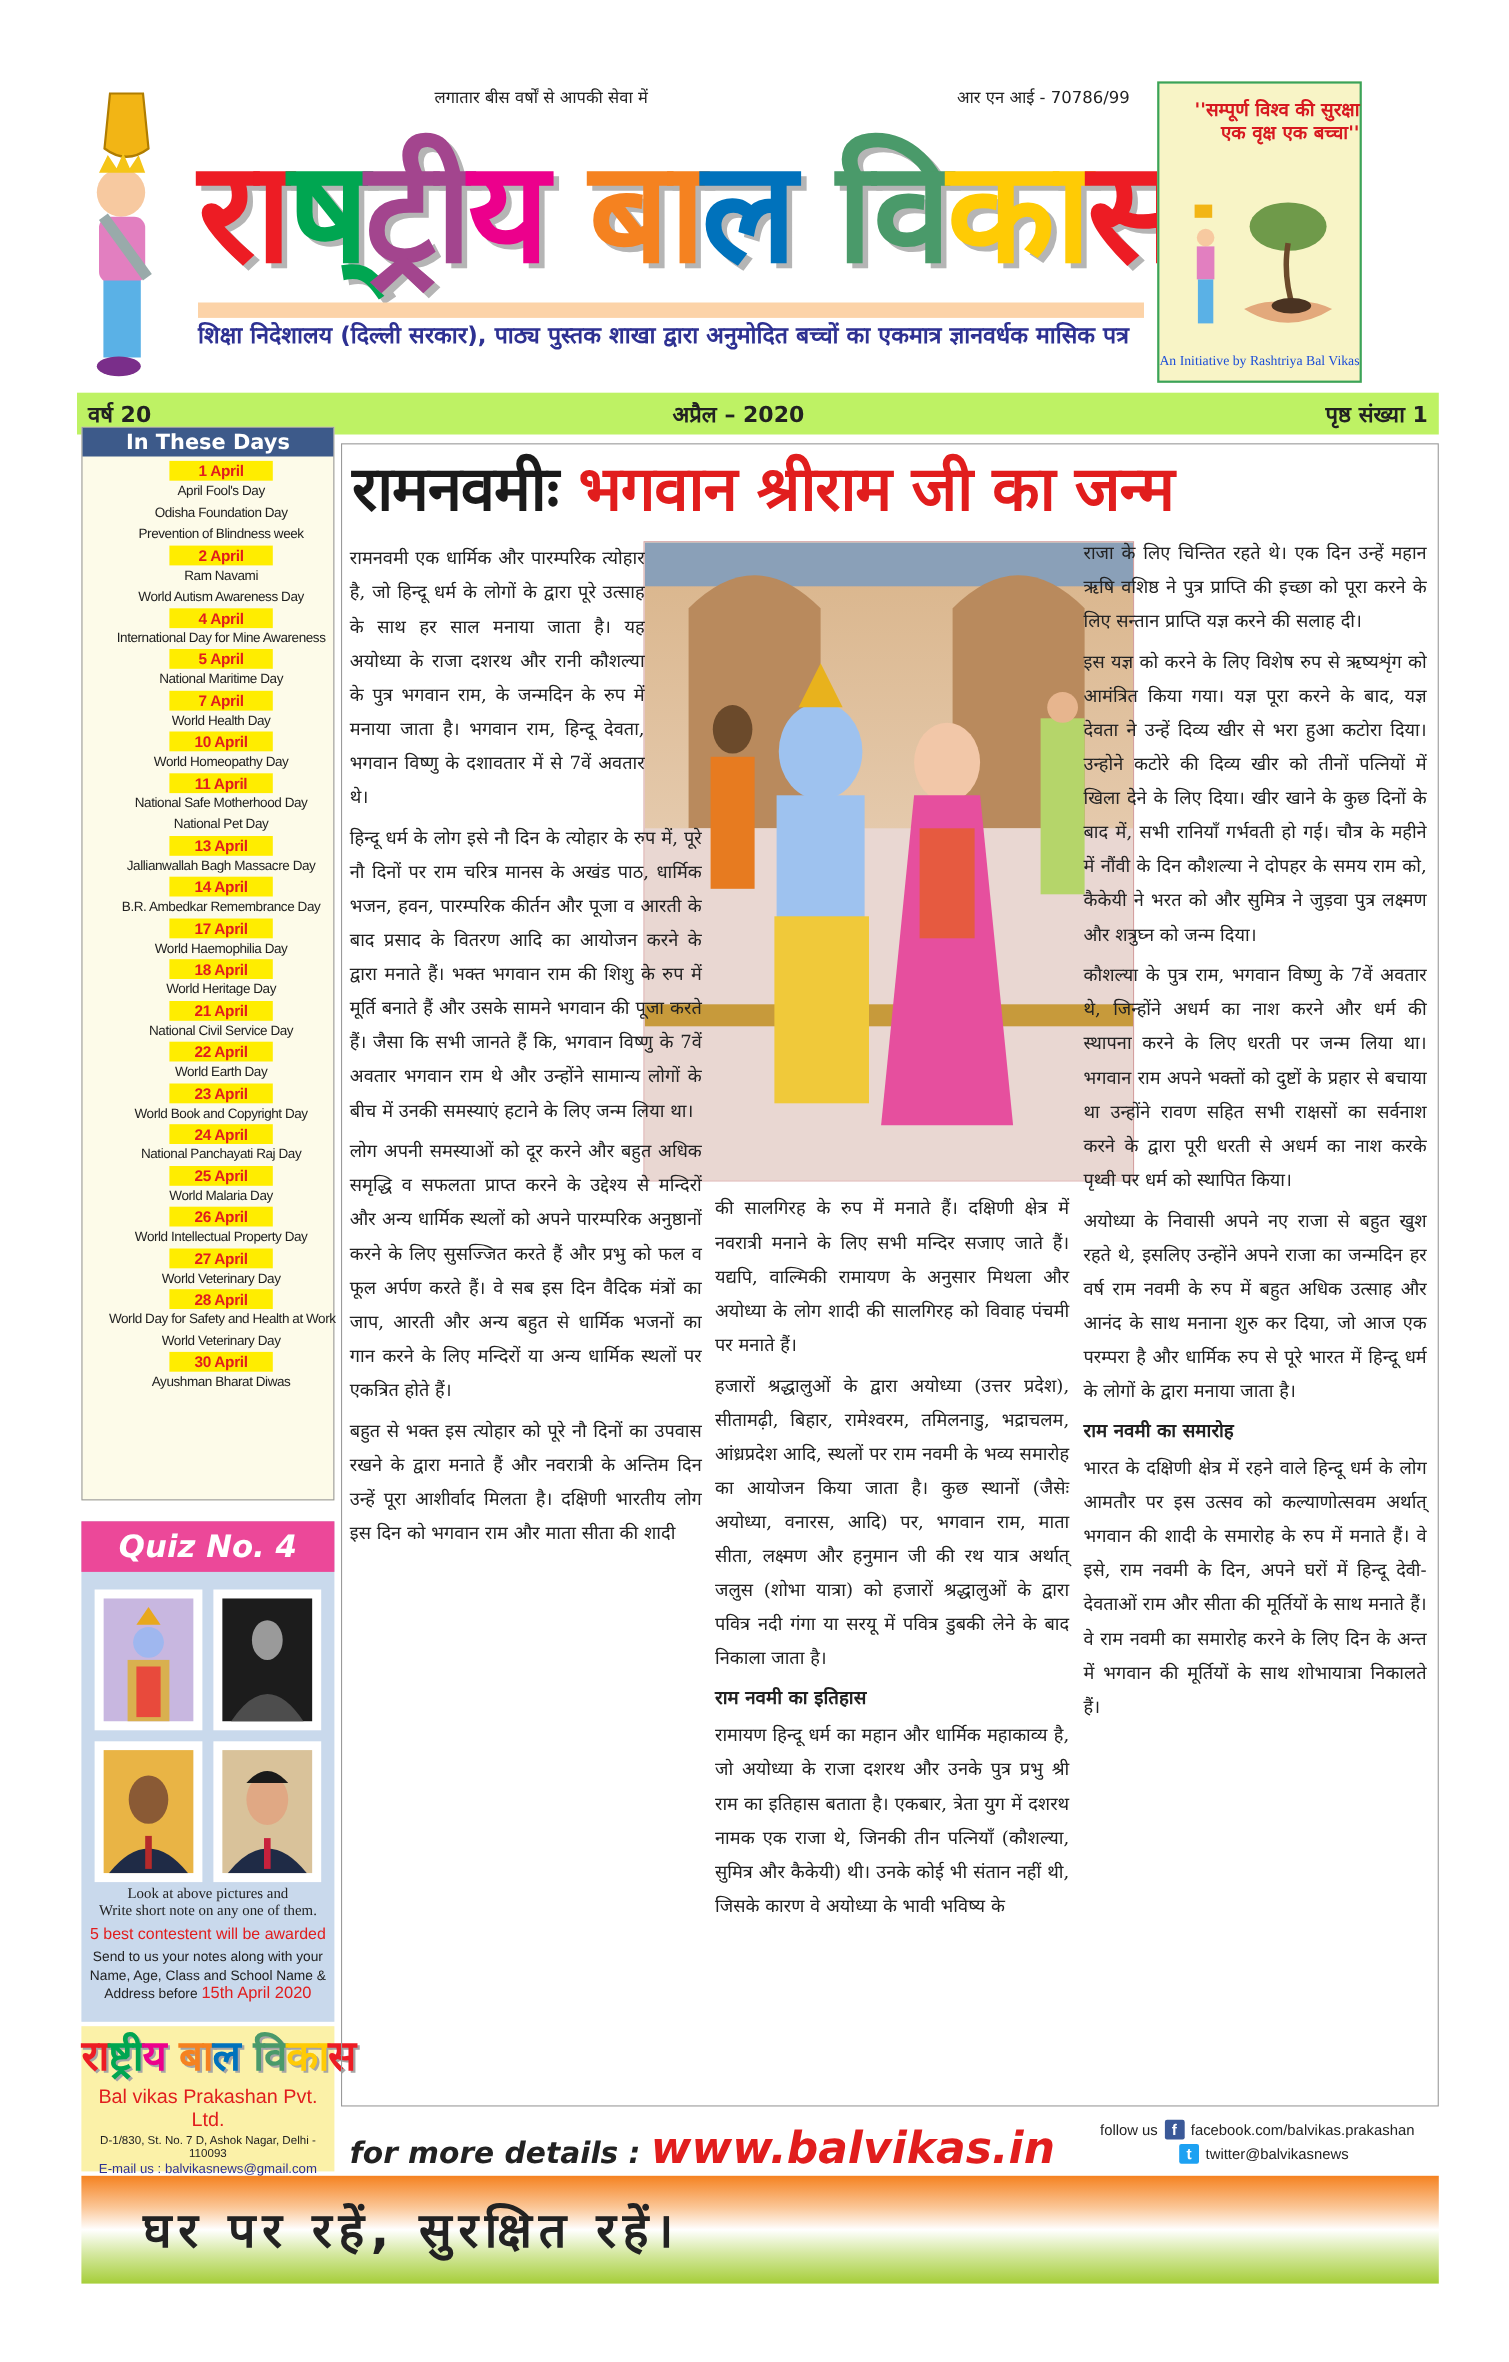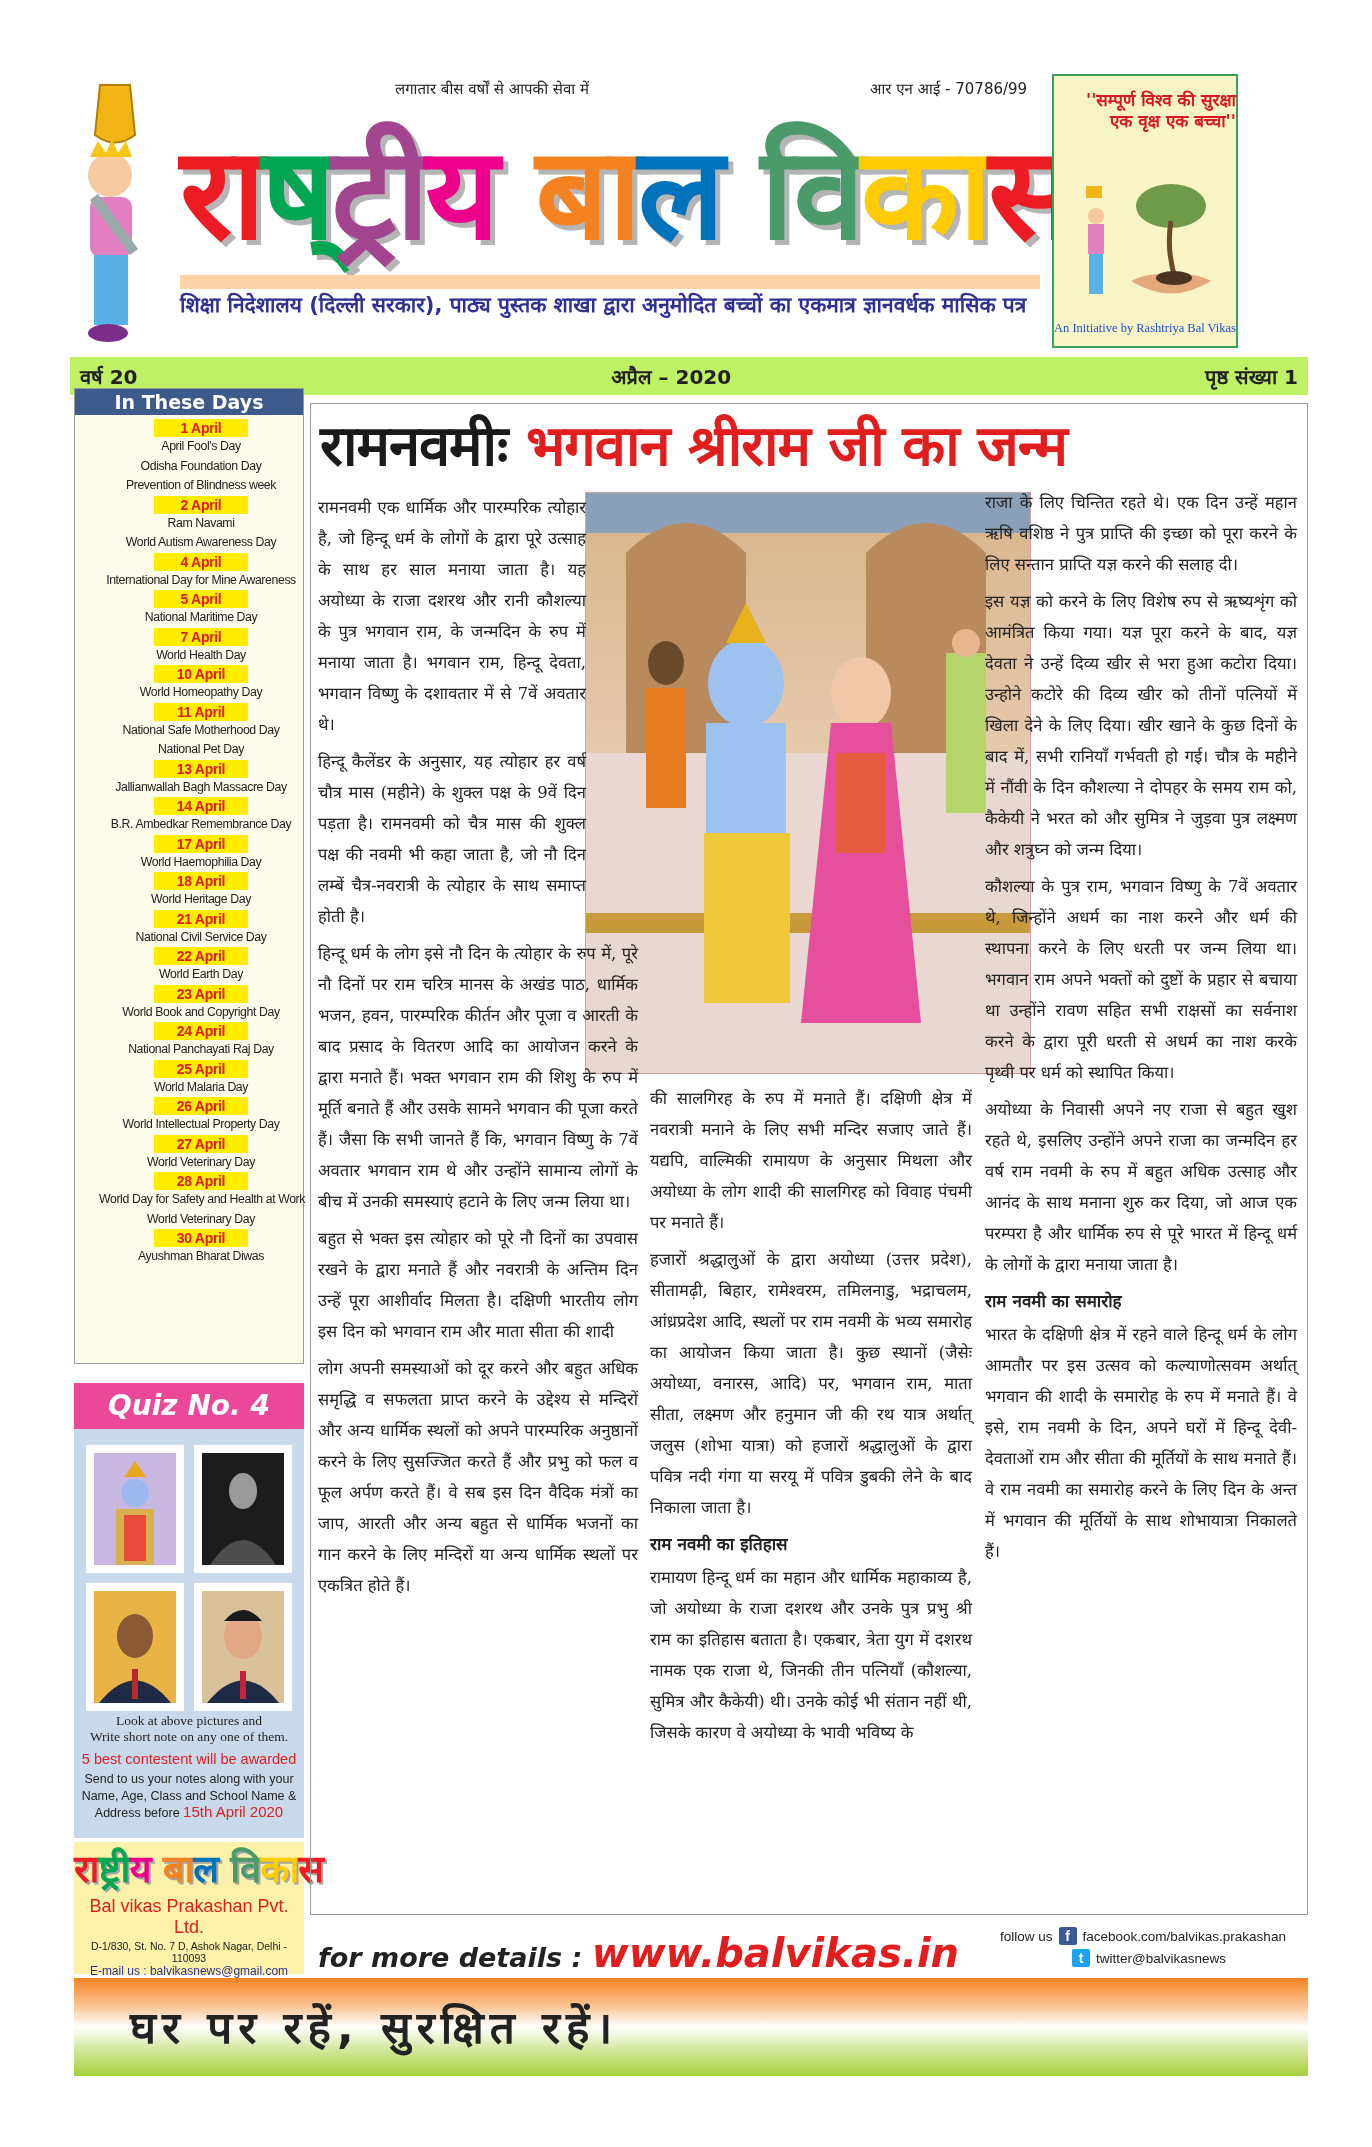--- a/index.html
+++ b/index.html
@@ -263,24 +263,23 @@
     <rect x="250" y="260" width="50" height="100" fill="#e65a40"></rect>
     <ellipse cx="80" cy="170" rx="18" ry="22" fill="#6b4a2b"></ellipse>
     <rect x="60" y="195" width="40" height="120" fill="#e77b20"></rect>
     <rect x="360" y="160" width="40" height="160" fill="#b5d56a"></rect>
     <circle cx="380" cy="150" r="14" fill="#e7b58e"></circle>
   </svg>
 </div>
 
 <div class="col" id="col1">
   <p class="narrow">रामनवमी एक धार्मिक और पारम्परिक त्योहार है, जो हिन्दू धर्म के लोगों के द्वारा पूरे उत्साह के साथ हर साल मनाया जाता है। यह अयोध्या के राजा दशरथ और रानी कौशल्या के पुत्र भगवान राम, के जन्मदिन के रुप में मनाया जाता है। भगवान राम, हिन्दू देवता, भगवान विष्णु के दशावतार में से 7वें अवतार थे।</p>
-  <p class="narrow">हिन्दू कैलेंडर के अनुसार, यह त्योहार हर वर्ष चौत्र मास (महीने) के शुक्ल पक्ष के 9वें दिन पड़ता है। रामनवमी को चैत्र मास की शुक्ल पक्ष की नवमी भी कहा जाता है, जो नौ दिन लम्बें चैत्र-नवरात्री के त्योहार के साथ समाप्त होती है।</p>
   <p>हिन्दू धर्म के लोग इसे नौ दिन के त्योहार के रुप में, पूरे नौ दिनों पर राम चरित्र मानस के अखंड पाठ, धार्मिक भजन, हवन, पारम्परिक कीर्तन और पूजा व आरती के बाद प्रसाद के वितरण आदि का आयोजन करने के द्वारा मनाते हैं। भक्त भगवान राम की शिशु के रुप में मूर्ति बनाते हैं और उसके सामने भगवान की पूजा करते हैं। जैसा कि सभी जानते हैं कि, भगवान विष्णु के 7वें अवतार भगवान राम थे और उन्होंने सामान्य लोगों के बीच में उनकी समस्याएं हटाने के लिए जन्म लिया था।</p>
+  <p>लोग अपनी समस्याओं को दूर करने और बहुत अधिक समृद्धि व सफलता प्राप्त करने के उद्देश्य से मन्दिरों और अन्य धार्मिक स्थलों को अपने पारम्परिक अनुष्ठानों करने के लिए सुसज्जित करते हैं और प्रभु को फल व फूल अर्पण करते हैं। वे सब इस दिन वैदिक मंत्रों का जाप, आरती और अन्य बहुत से धार्मिक भजनों का गान करने के लिए मन्दिरों या अन्य धार्मिक स्थलों पर एकत्रित होते हैं।</p>
   <p>बहुत से भक्त इस त्योहार को पूरे नौ दिनों का उपवास रखने के द्वारा मनाते हैं और नवरात्री के अन्तिम दिन उन्हें पूरा आशीर्वाद मिलता है। दक्षिणी भारतीय लोग इस दिन को भगवान राम और माता सीता की शादी</p>
-  <p>लोग अपनी समस्याओं को दूर करने और बहुत अधिक समृद्धि व सफलता प्राप्त करने के उद्देश्य से मन्दिरों और अन्य धार्मिक स्थलों को अपने पारम्परिक अनुष्ठानों करने के लिए सुसज्जित करते हैं और प्रभु को फल व फूल अर्पण करते हैं। वे सब इस दिन वैदिक मंत्रों का जाप, आरती और अन्य बहुत से धार्मिक भजनों का गान करने के लिए मन्दिरों या अन्य धार्मिक स्थलों पर एकत्रित होते हैं।</p>
 </div>
 
 <div class="col" id="col2">
   <p>की सालगिरह के रुप में मनाते हैं। दक्षिणी क्षेत्र में नवरात्री मनाने के लिए सभी मन्दिर सजाए जाते हैं। यद्यपि, वाल्मिकी रामायण के अनुसार मिथला और अयोध्या के लोग शादी की सालगिरह को विवाह पंचमी पर मनाते हैं।</p>
   <p>हजारों श्रद्धालुओं के द्वारा अयोध्या (उत्तर प्रदेश), सीतामढ़ी, बिहार, रामेश्वरम, तमिलनाडु, भद्राचलम, आंध्रप्रदेश आदि, स्थलों पर राम नवमी के भव्य समारोह का आयोजन किया जाता है। कुछ स्थानों (जैसेः अयोध्या, वनारस, आदि) पर, भगवान राम, माता सीता, लक्ष्मण और हनुमान जी की रथ यात्र अर्थात् जलुस (शोभा यात्रा) को हजारों श्रद्धालुओं के द्वारा पवित्र नदी गंगा या सरयू में पवित्र डुबकी लेने के बाद निकाला जाता है।</p>
   <h4>राम नवमी का इतिहास</h4>
   <p>रामायण हिन्दू धर्म का महान और धार्मिक महाकाव्य है, जो अयोध्या के राजा दशरथ और उनके पुत्र प्रभु श्री राम का इतिहास बताता है। एकबार, त्रेता युग में दशरथ नामक एक राजा थे, जिनकी तीन पत्नियाँ (कौशल्या, सुमित्र और कैकेयी) थी। उनके कोई भी संतान नहीं थी, जिसके कारण वे अयोध्या के भावी भविष्य के</p>
 </div>
 
 <div class="col" id="col3">

